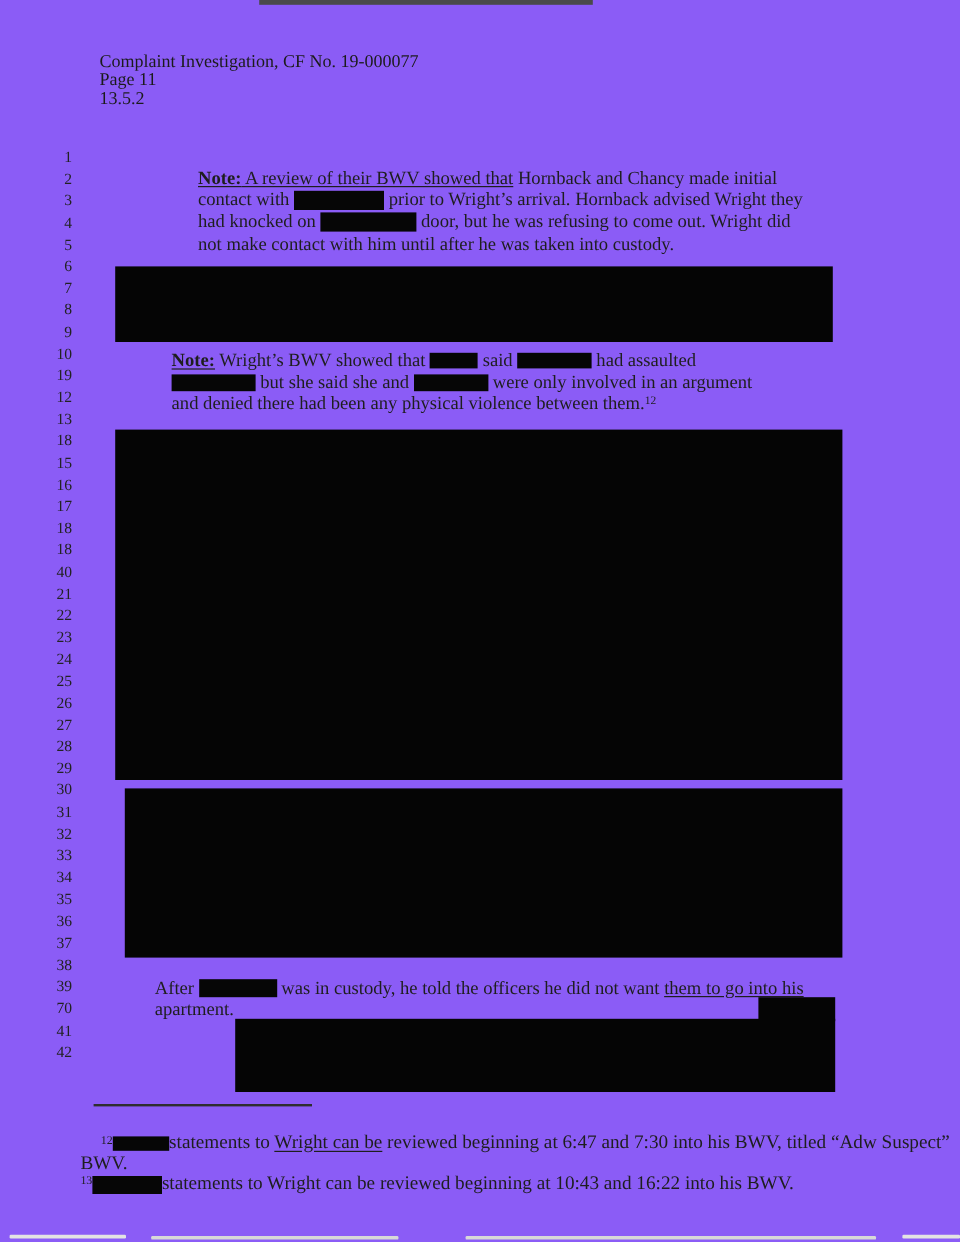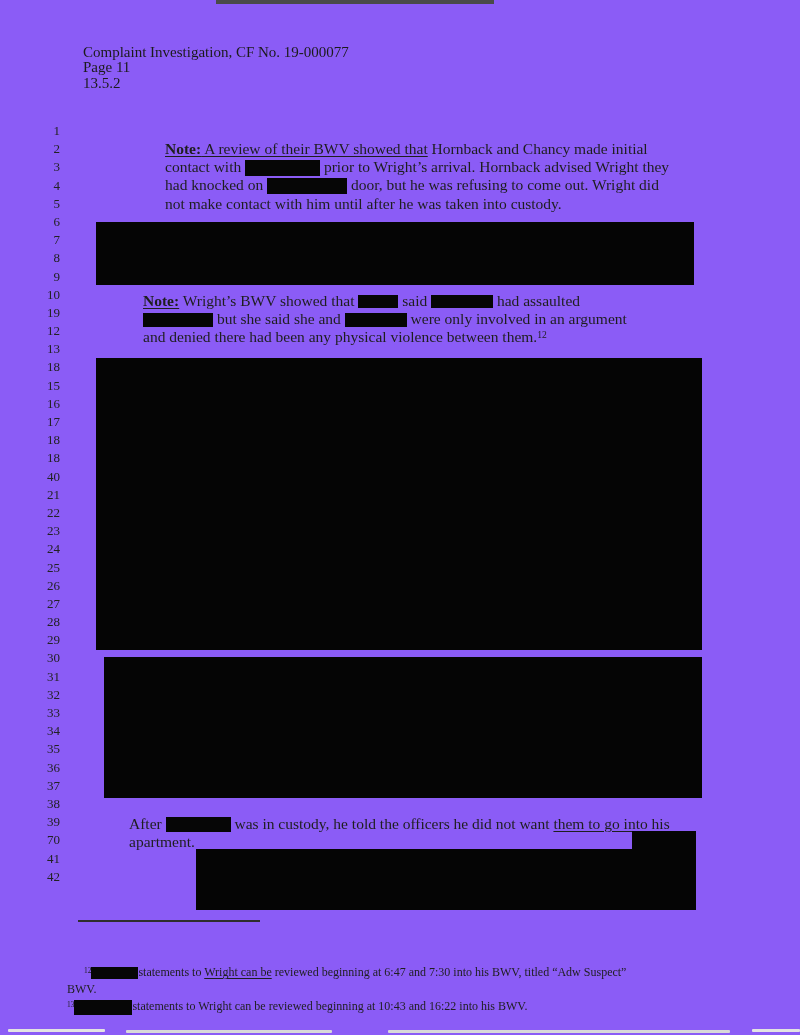--- a/index.html
+++ b/index.html
@@ -28,21 +28,21 @@
     transform:translateY(-1px);}
   
   .redact-block{position:absolute;background:#050505;}
   .rb1{left:96px;top:222px;width:598px;height:63px;}
   .rb2{left:96px;top:358px;width:606px;height:292px;}
   .rb3{left:104px;top:657px;width:598px;height:141px;}
   .rb4{left:196px;top:849px;width:500px;height:61px;}
   .rb4-notch{left:632px;top:831px;width:64px;height:20px;}
   
   .fn-sep{position:absolute;left:78px;top:920px;width:182px;height:2px;background:#2e2e2e;}
-  .footnotes{position:absolute;left:67px;top:964px;width:680px;font-size:12px;}
+  .footnotes{position:absolute;left:67px;top:944px;width:680px;font-size:16px;}
   .footnotes .tline{height:17.2px;line-height:17.2px;white-space:nowrap;}
   .footnotes .redact-inline{transform:translateY(0);}
   
   .scan-bar{position:absolute;background:#dcdcdc;height:3px;border-radius:1px;}
   .sb1{left:8px;top:1029px;width:97px;background:#e3e3e3;}
   .sb2{left:126px;top:1030px;width:206px;background:#d8d8d8;}
   .sb3{left:388px;top:1030px;width:342px;background:#d8d8d8;}
   .sb4{left:752px;top:1029px;width:48px;background:#e3e3e3;}
 </style>
 </head>

